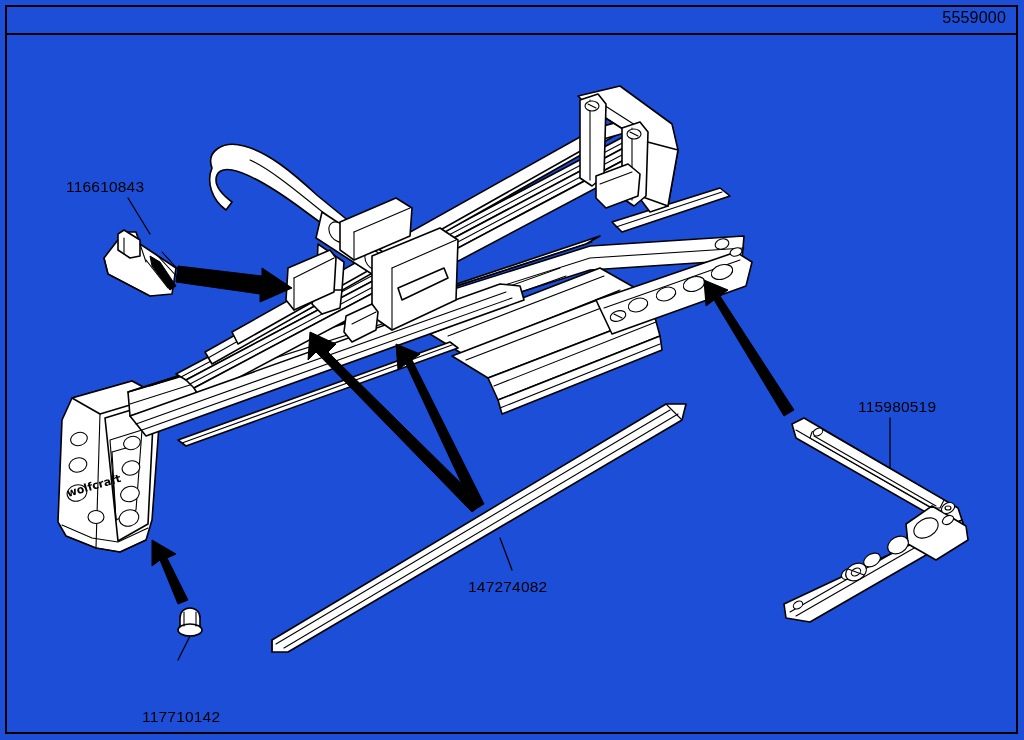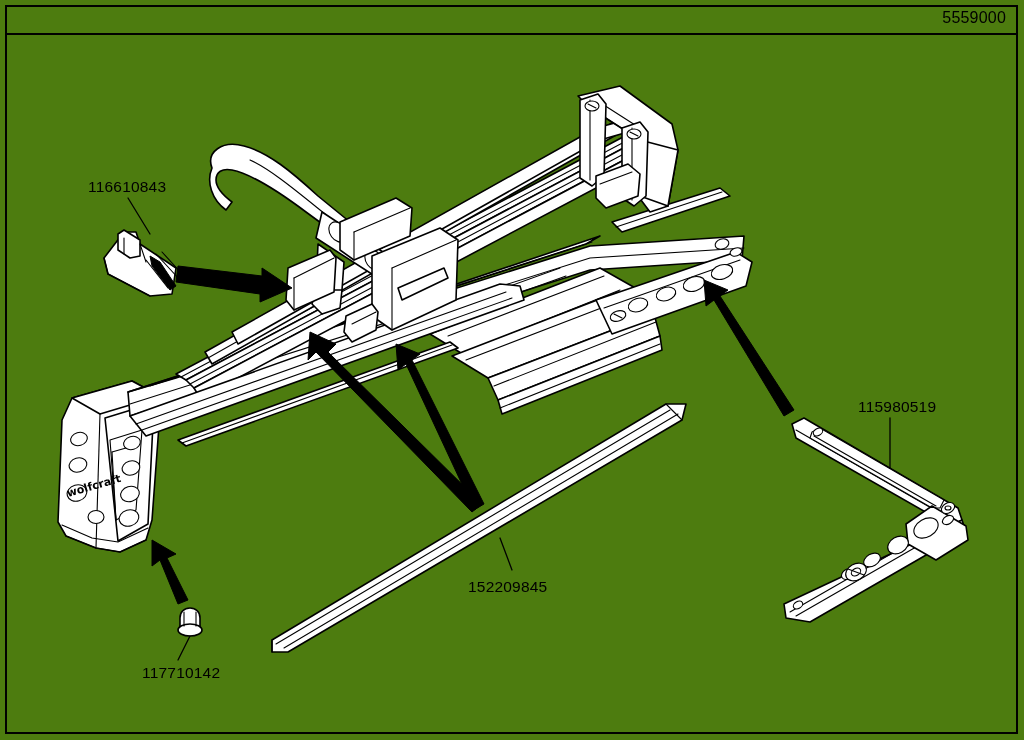--- a/index.html
+++ b/index.html
@@ -9,21 +9,21 @@
     background: #ffffff;
   }
   body {
     font-family: "Liberation Sans", sans-serif;
     -webkit-font-smoothing: antialiased;
   }
   #page {
     position: relative;
     width: 1024px;
     height: 740px;
-    background: #4d7c0f;
+    background: #1d4ed8;
     overflow: hidden;
   }
   
   #frame {
     position: absolute;
     left: 5px;
     top: 5px;
     width: 1013px;
     height: 729px;
     border: 2px solid #000000;
@@ -50,24 +50,24 @@
     white-space: nowrap;
   }
   .callout {
     position: absolute;
     font-size: 15.5px;
     line-height: 18px;
     color: #000000;
     letter-spacing: 0.2px;
     white-space: nowrap;
   }
-  #callout-116610843 { left: 88px; top: 178px; }
+  #callout-116610843 { left: 66px; top: 178px; }
   #callout-115980519 { left: 858px; top: 398px; text-align: center; }
   #callout-117710021 { left: 468px; top: 578px; }
-  #callout-117710142 { left: 142px; top: 664px; }
+  #callout-117710142 { left: 142px; top: 708px; }
 
   #art {
     position: absolute;
     left: 0;
     top: 0;
     width: 1024px;
     height: 740px;
   }
   #art .lnT  { fill: none; stroke: #000000; stroke-width: 1.1; stroke-linecap: round; stroke-linejoin: round; }
   #art .fillW{ fill: #ffffff; stroke: #000000; stroke-width: 1.6; stroke-linejoin: round; stroke-linecap: round; }
@@ -325,17 +325,17 @@
     <path class="leader" d="M890,418 L890,468"></path>
     <path class="leader" d="M512,570 L500,538"></path>
     <path class="leader" d="M178,660 L190,636"></path>
 
   </svg>
 
   <div class="callout" id="callout-116610843">116610843</div>
 
   <div class="callout" id="callout-115980519">115980519</div>
 
-  <div class="callout" id="callout-117710021">152209845</div>
+  <div class="callout" id="callout-117710021">147274082</div>
 
   <div class="callout" id="callout-117710142">117710142</div>
 
 </div>
 
 </body></html>

